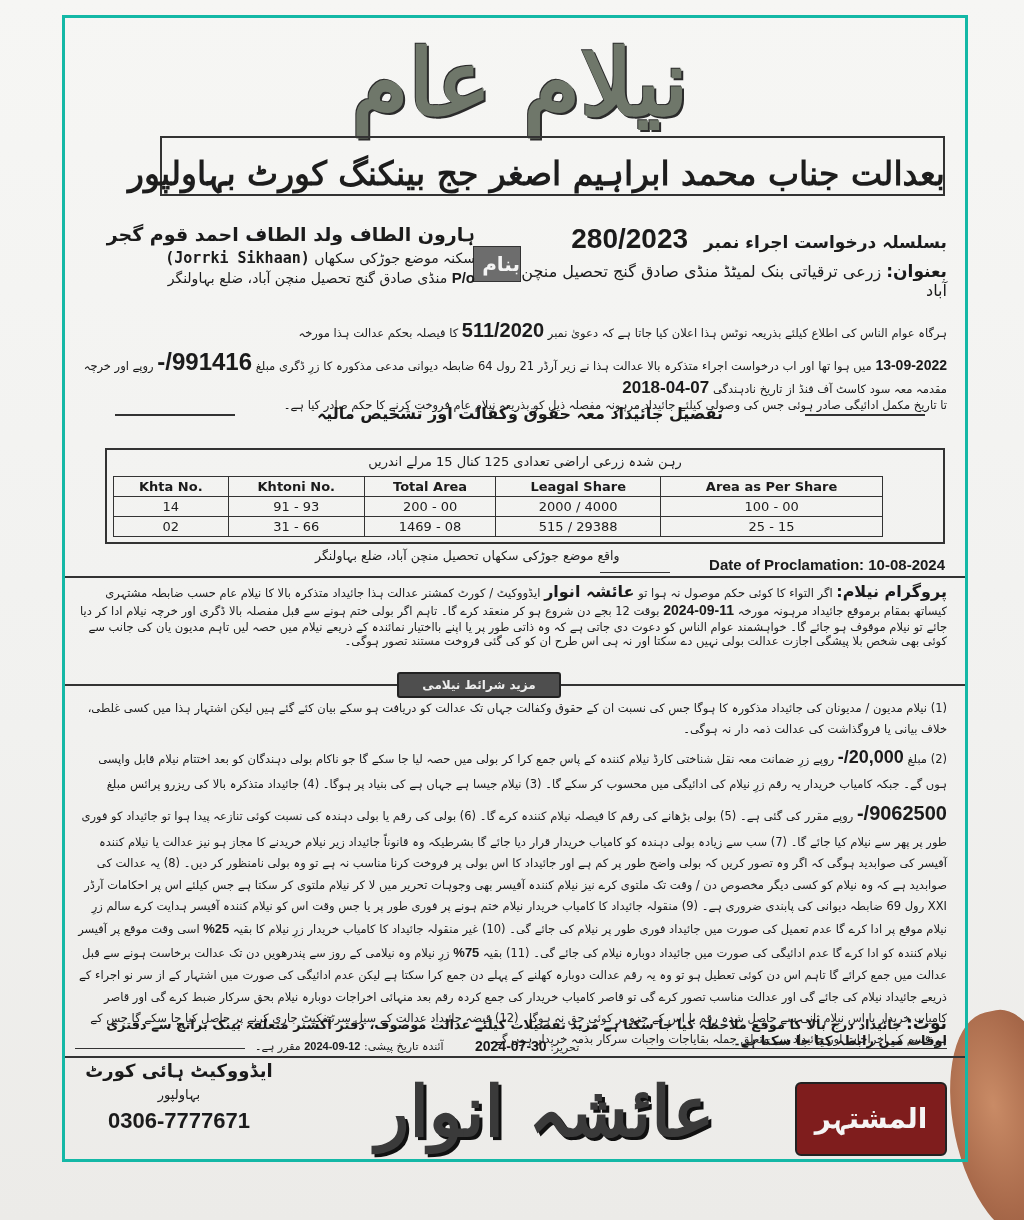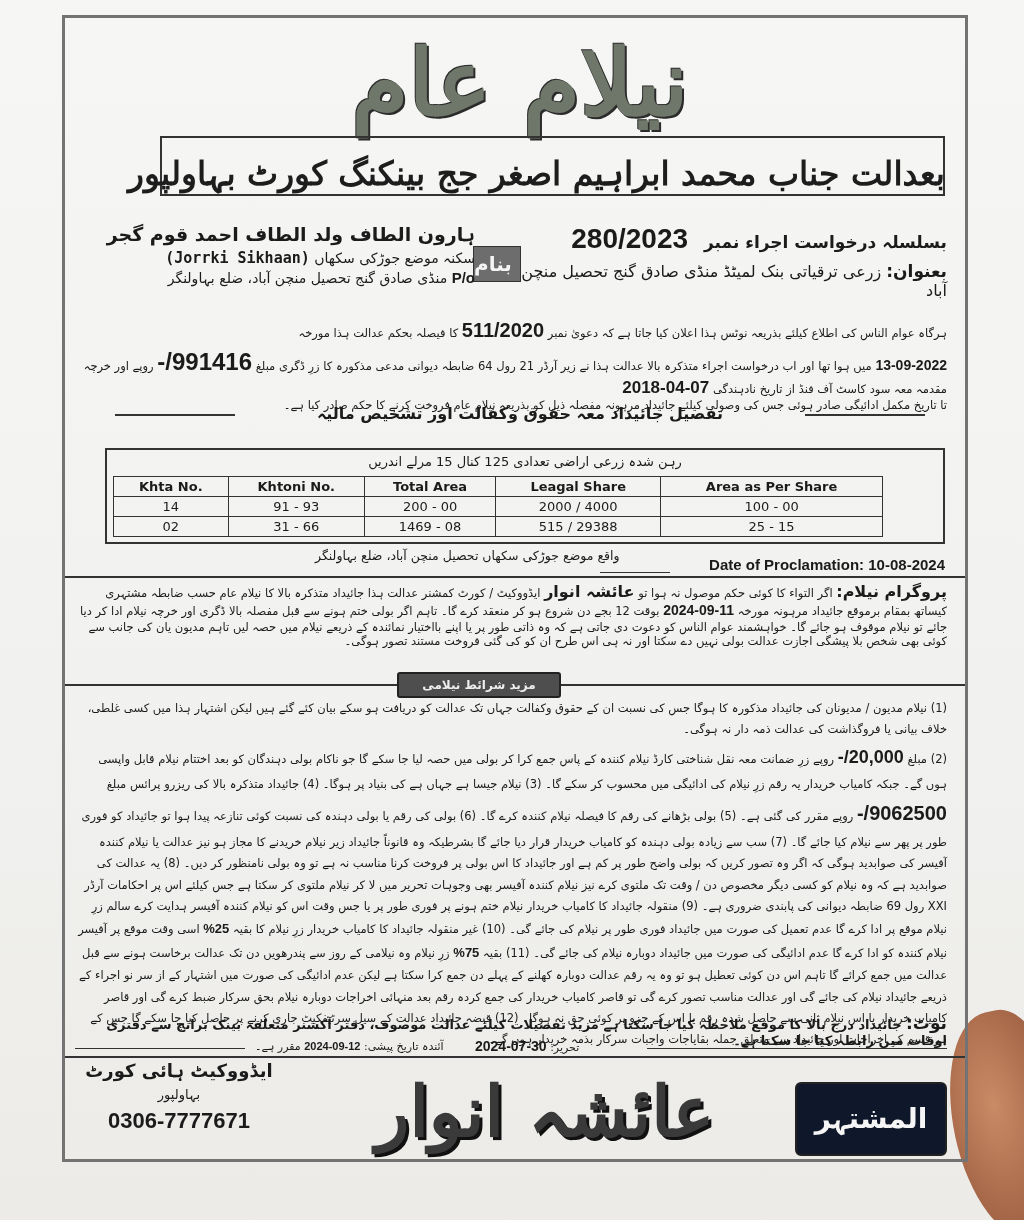--- a/index.html
+++ b/index.html
@@ -15,21 +15,21 @@
     background: linear-gradient(180deg, #f6f6f4 0%, #f1f1ef 60%, #ecebe8 100%);
   }
   .thumb {
     position: absolute; right: -40px; top: 1010px; width: 110px; height: 230px;
     background: radial-gradient(ellipse at 40% 40%, #c98b66 0%, #a8694a 55%, #8a5238 100%);
     border-radius: 50% 40% 40% 50%;
     transform: rotate(-12deg);
   }
   .frame {
     position: absolute; left: 62px; top: 15px; width: 906px; height: 1147px;
-    border: 3px solid #737373;
+    border: 3px solid #14b8a6;
     box-sizing: border-box;
   }
 
   .title {
     position: absolute; left: 30px; right: 20px; top: 10px; height: 110px;
     text-align: center; direction: rtl;
     font-family: "DejaVu Serif", serif; font-weight: bold;
     font-size: 92px; line-height: 110px; letter-spacing: 60px;
     color: #6f776a;
     text-shadow: 2px 2px 0 #2b2b2b, -1px -1px 0 #2b2b2b;
@@ -50,21 +50,21 @@
     direction: rtl; text-align: right;
   }
   .hdr-right .line1 { font-size: 17px; font-weight: bold; }
   .hdr-right .line1 .num { font-family: "Liberation Sans", sans-serif; font-size: 28px; font-weight: bold; margin-right: 10px; margin-top: 8px; }
   .hdr-right .line2 { font-size: 16px; margin-top: 6px; }
   .hdr-right .line2 b { font-size: 17px; }
 
   .banam {
     position: absolute; left: 408px; top: 228px; width: 46px; height: 34px;
     background: #6d6d6d; color: #f4f4f4; border: 1px solid #333;
-    font-size: 20px; font-weight: bold; text-align: left; line-height: 34px;
+    font-size: 20px; font-weight: bold; text-align: right; line-height: 34px;
   }
   .hdr-left {
     position: absolute; left: 30px; top: 205px; width: 380px;
     direction: rtl; text-align: right;
   }
   .hdr-left .name { font-size: 19px; font-weight: bold; }
   .hdr-left .l2 { font-size: 14px; margin-top: 4px; }
   .hdr-left .l2 .eng { font-family: "DejaVu Sans Mono", monospace; font-size: 15px; font-weight: bold; }
   .hdr-left .l3 { font-size: 14px; margin-top: 2px; }
   .hdr-left .l3 .eng { font-family: "Liberation Sans", sans-serif; font-weight: bold; font-size: 15px; }
@@ -154,21 +154,21 @@
   .adv-block .phone { font-family: "Liberation Sans", sans-serif; font-weight: bold; font-size: 22px; margin-top: 6px; }
 
   .pub-name {
     position: absolute; left: 230px; top: 1046px; width: 500px; height: 95px;
     direction: rtl; text-align: center;
     font-family: "DejaVu Serif", serif; font-weight: bold; font-size: 70px; line-height: 95px;
     color: #3a3a3a; text-shadow: 3px 3px 0 #111; letter-spacing: 8px;
   }
   .almushtahir {
     position: absolute; right: 18px; top: 1064px; width: 148px; height: 70px;
-    background: #0f172a; color: #f5f5f5; border-radius: 6px; border: 2px solid #222;
+    background: #7f1d1d; color: #f5f5f5; border-radius: 6px; border: 2px solid #222;
     direction: rtl; text-align: center; font-size: 28px; font-weight: bold; line-height: 70px;
   }
 </style>
 </head>
 <body>
 
 <div class="paper"></div>
 <div class="thumb"></div>
 
 <div class="frame">

